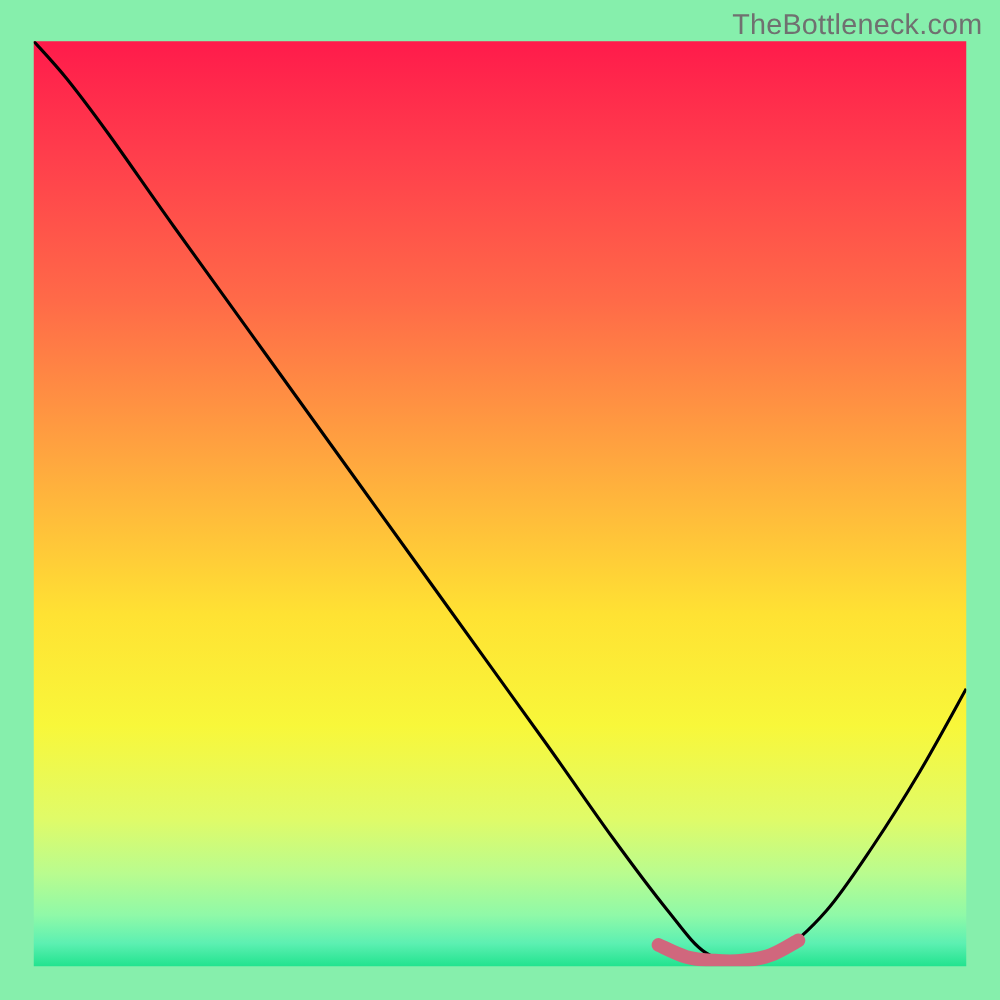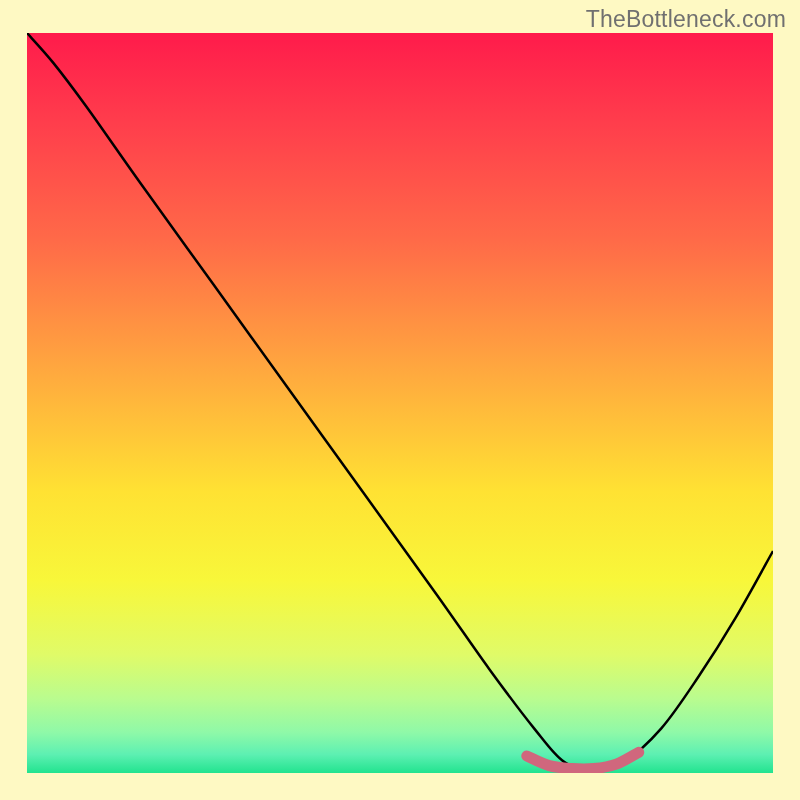--- a/index.html
+++ b/index.html
@@ -8,21 +8,21 @@
     width: 800px;
     height: 800px;
     background: #000;
     font-family: Arial, Helvetica, sans-serif;
     overflow: hidden;
   }
   .container {
     position: relative;
     width: 800px;
     height: 800px;
-    background: #fef9c3;
+    background: #86efac;
   }
   .watermark {
     position: absolute;
     top: 6px;
     right: 14px;
     color: #707070;
     font-size: 23px;
     font-weight: 500;
     letter-spacing: 0.2px;
     z-index: 20;

